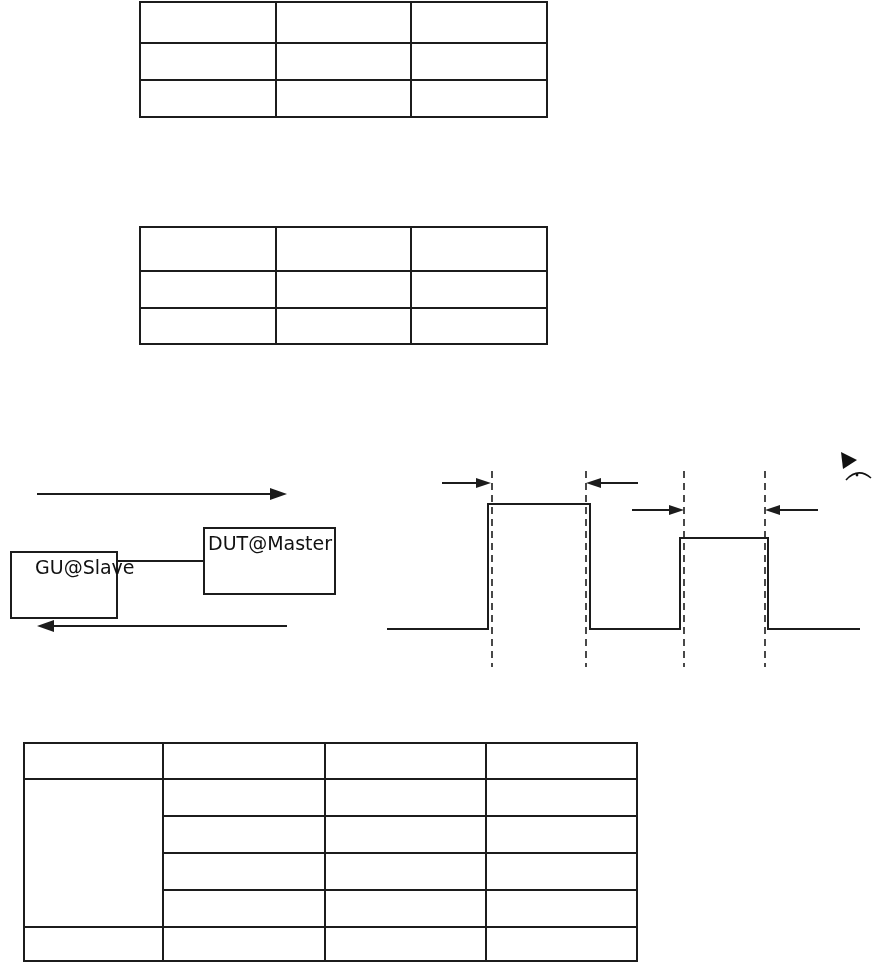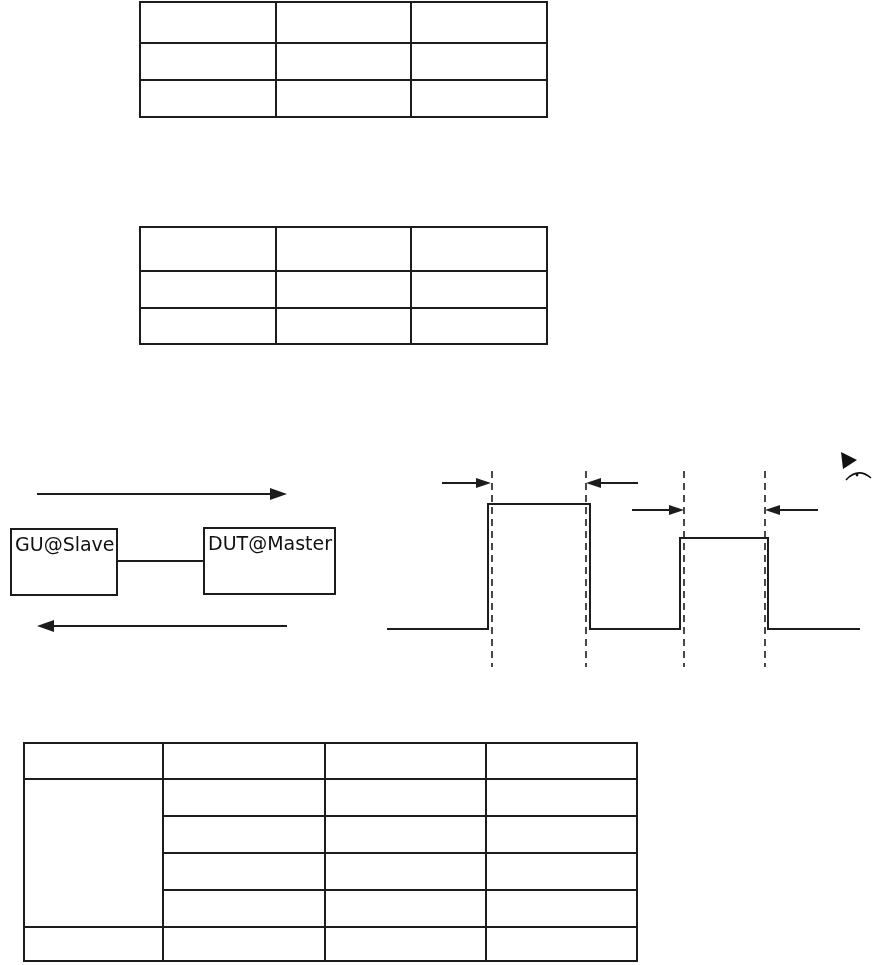--- a/index.html
+++ b/index.html
@@ -128,21 +128,21 @@
 
   <polyline fill="none" stroke="#1c1c1c" stroke-width="2" points="387,629 488,629 488,504 590,504 590,629 680,629 680,538 768,538 768,629 860,629"></polyline>
 
   <g>
     <polygon points="841,452 857,460 843,469" fill="#111111"></polygon>
     <path d="M846,480 Q858,467 871,478" fill="none" stroke="#111111" stroke-width="1.6"></path>
     <circle cx="857" cy="475" r="1.4" fill="#111111"></circle>
   </g>
 </svg>
 
-<div class="node-box" style="left:10px; top:528px; width:108px; height:68px;">
+<div class="node-box" style="left:10px; top:551px; width:108px; height:68px;padding-left:20px;">
   <span class="node-label">GU@Slave</span>
 </div>
 
 <div class="node-box" style="left:203px; top:527px; width:133px; height:68px;">
   <span class="node-label">DUT@Master</span>
 </div>
 
 <table class="grid" style="left:23px; top:742px; width:613px;">
   <colgroup>
     <col style="width:139px">

